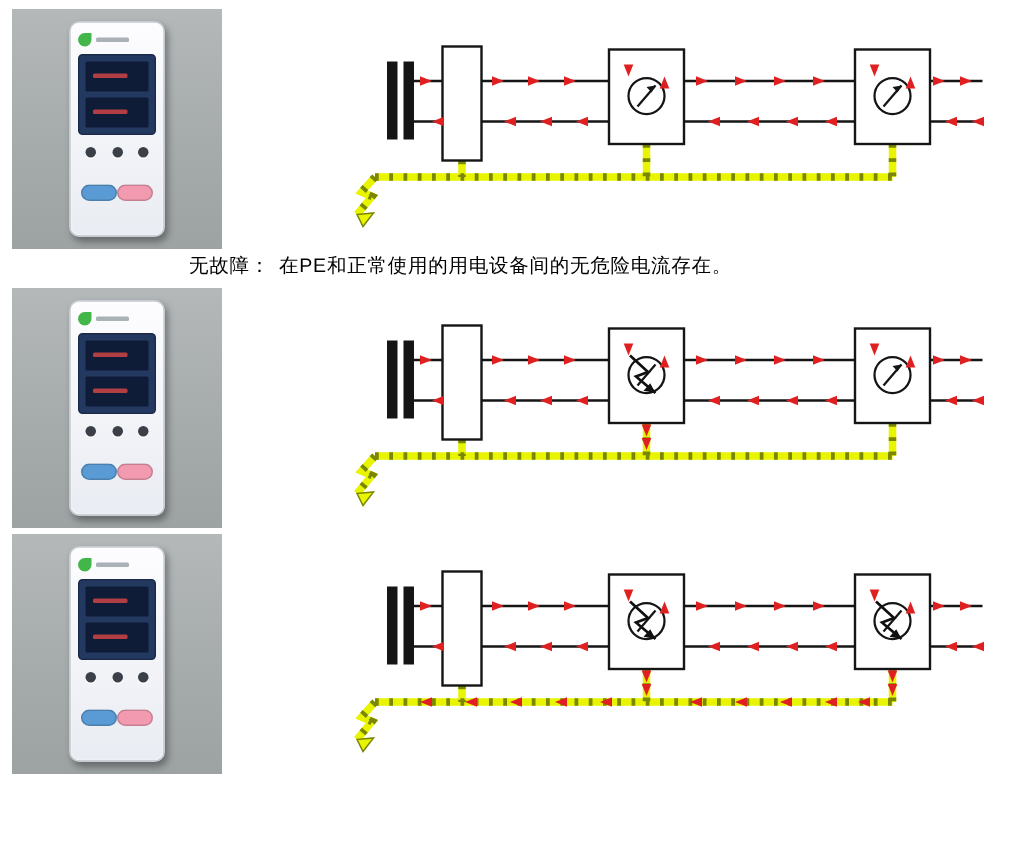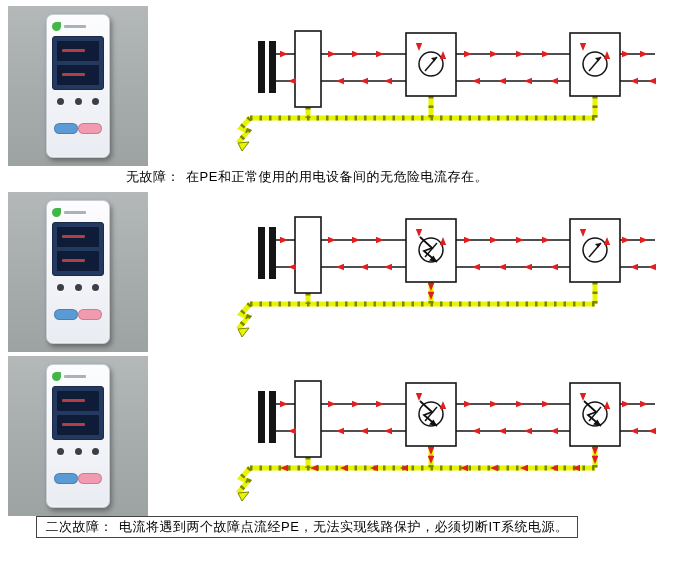--- a/index.html
+++ b/index.html
@@ -369,18 +369,15 @@
               <path d="M190 112 l8 -3.2 l0 6.4 z"></path>
             <path d="M250 112 l8 -3.2 l0 6.4 z"></path>
               <path d="M280 112 l8 -3.2 l0 6.4 z"></path>
               <path d="M310 112 l8 -3.2 l0 6.4 z"></path>
               <path d="M340 112 l8 -3.2 l0 6.4 z"></path>
               <path d="M362 112 l8 -3.2 l0 6.4 z"></path>
           </g>
         </svg>
       </div>
     </div>
-    <div class="caption">
-      <span class="boxed"><span class="lbl">二次故障：</span><span>电流将遇到两个故障点流经PE，无法实现线路保护，必须切断IT系统电源。</span></span>
-    </div>
   </div>
 
 </div>
 
 </body></html>

